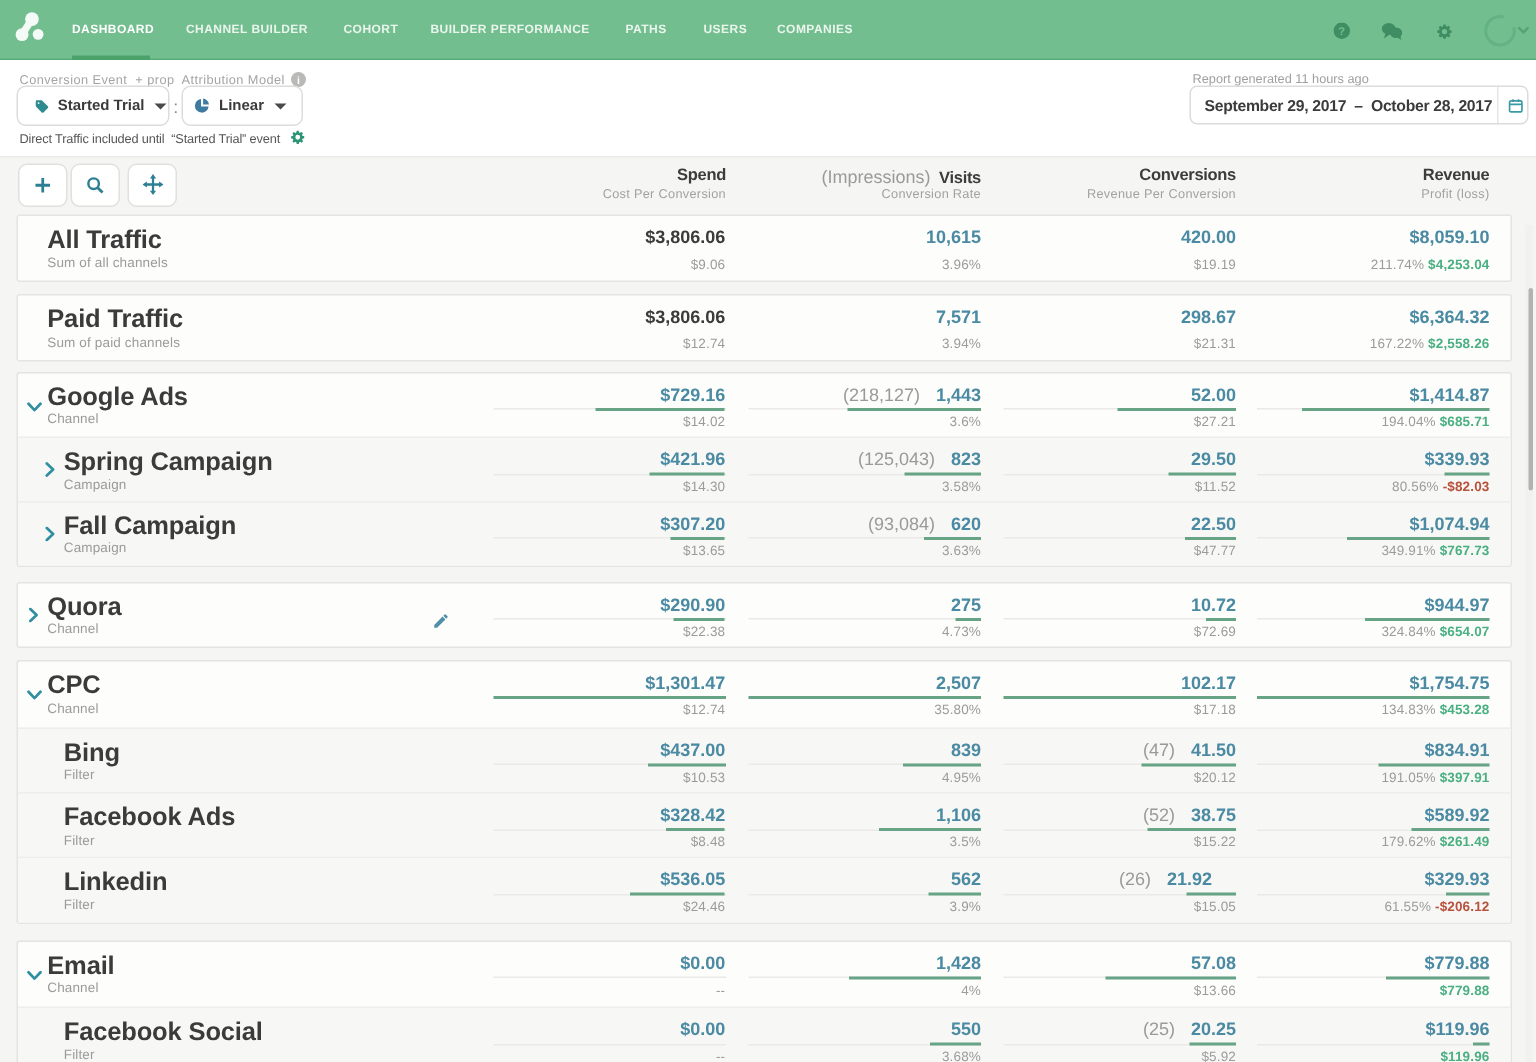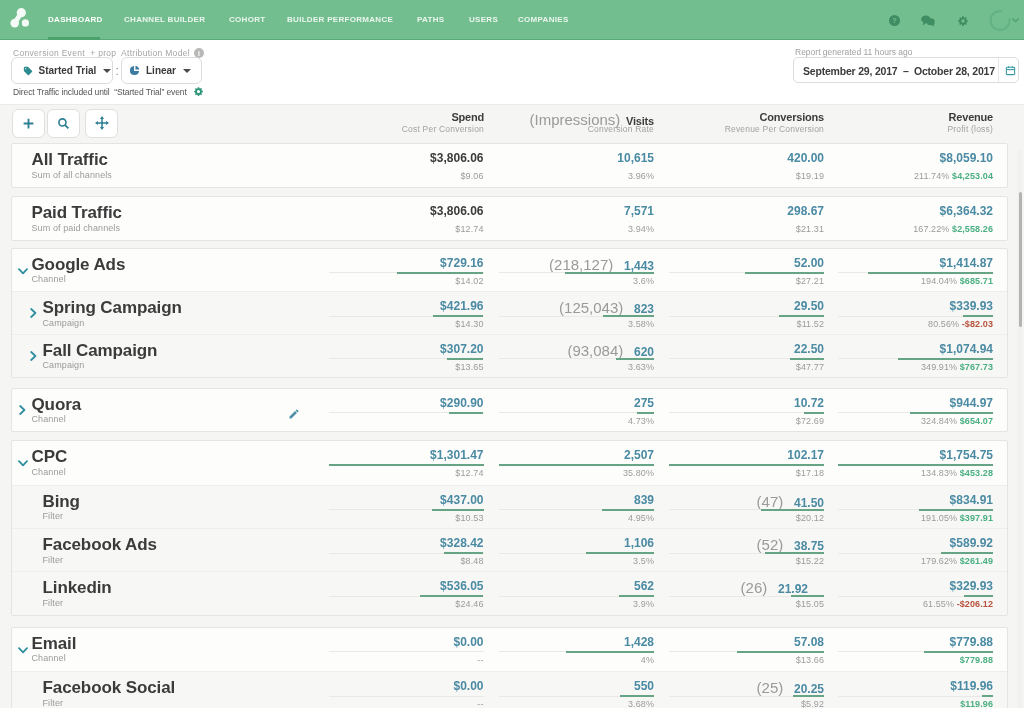--- a/index.html
+++ b/index.html
@@ -33,21 +33,21 @@
 .card{position:absolute;left:11px;width:997px;background:#fdfdfc;border:1px solid #e4e4e2;border-radius:2px;}
 .row{position:relative;}
 .row.alt{background:#f7f7f5;}
 .row + .row{border-top:1px solid #eeeeec;}
 .rtitle{position:absolute;top:6px;font-size:17px;color:#3b3b3b;font-weight:bold;letter-spacing:-.1px;white-space:nowrap;}
 .rsub{position:absolute;top:25.5px;font-size:9px;color:#9b9b9b;letter-spacing:.1px;white-space:nowrap;}
 .chev{position:absolute;}
 .val{position:absolute;top:7px;font-size:12px;font-weight:bold;color:#4a8aa3;
   letter-spacing:0;text-align:right;white-space:nowrap;}
 .val.dark{color:#3b3b3b;}
-.pre{font-size:15px;color:#9a9a9a;font-weight:normal;letter-spacing:0;margin-right:4px;}
+.pre{font-size:12px;color:#9a9a9a;font-weight:normal;letter-spacing:0;margin-right:4px;}
 .track{position:absolute;height:1px;background:#eae9e7;}
 .fill{position:absolute;height:2px;background:#67a486;}
 .sv{position:absolute;top:27px;font-size:9px;color:#9b9b9b;text-align:right;white-space:nowrap;letter-spacing:.1px;}
 .sv b{color:#4aaf81;}
 .sv i{color:#b8513c;font-style:normal;font-weight:bold;}
 .sbtrack{position:absolute;left:1017px;top:45px;width:5px;height:663px;background:#f1f1ef;}
 .sbthumb{position:absolute;left:1019px;top:87px;width:3px;height:135px;background:#b3b3b3;border-radius:2px;}
 </style></head><body>
 
 <div class="topbar">
@@ -250,20 +250,21 @@
 <path d="M1.2 1 L5.4 5 L1.2 9" fill="none" stroke="#2f8fa0" stroke-width="1.8" stroke-linecap="round" stroke-linejoin="round"></path>
         </svg>
         <div class="rtitle" style="left:19.5px;">Quora</div>
         <div class="rsub" style="left:19.5px;">Channel</div>
         <svg class="chev" style="left:276px;top:19px" width="12" height="12" viewBox="0 0 24 24">
 <path fill="#4f8fa8" d="M3 17.2V21h3.8L17.9 9.9l-3.8-3.8L3 17.2zM20.7 7.1c.4-.4.4-1 0-1.4l-2.4-2.4c-.4-.4-1-.4-1.4 0l-1.8 1.8 3.8 3.8 1.8-1.8z"></path>
         </svg>
         <div class="val" style="left:151.5px;width:320px;">$290.90</div>
         <div class="track" style="left:316.5px;top:23.5px;width:155px;"></div>
         <div class="fill" style="left:436.9px;top:23px;width:34.6px;"></div>
+        <div class="sv" style="left:151.5px;width:320px;">$22.38</div>
         <div class="val" style="left:322.0px;width:320px;">275</div>
         <div class="track" style="left:487.0px;top:23.5px;width:155px;"></div>
         <div class="fill" style="left:625.0px;top:23px;width:17.0px;"></div>
         <div class="sv" style="left:322.0px;width:320px;">4.73%</div>
         <div class="val" style="left:492.0px;width:320px;">10.72</div>
         <div class="track" style="left:657.0px;top:23.5px;width:155px;"></div>
         <div class="fill" style="left:792.3px;top:23px;width:19.7px;"></div>
         <div class="sv" style="left:492.0px;width:320px;">$72.69</div>
         <div class="val" style="left:661.0px;width:320px;">$944.97</div>
         <div class="track" style="left:826.0px;top:23.5px;width:155px;"></div>

